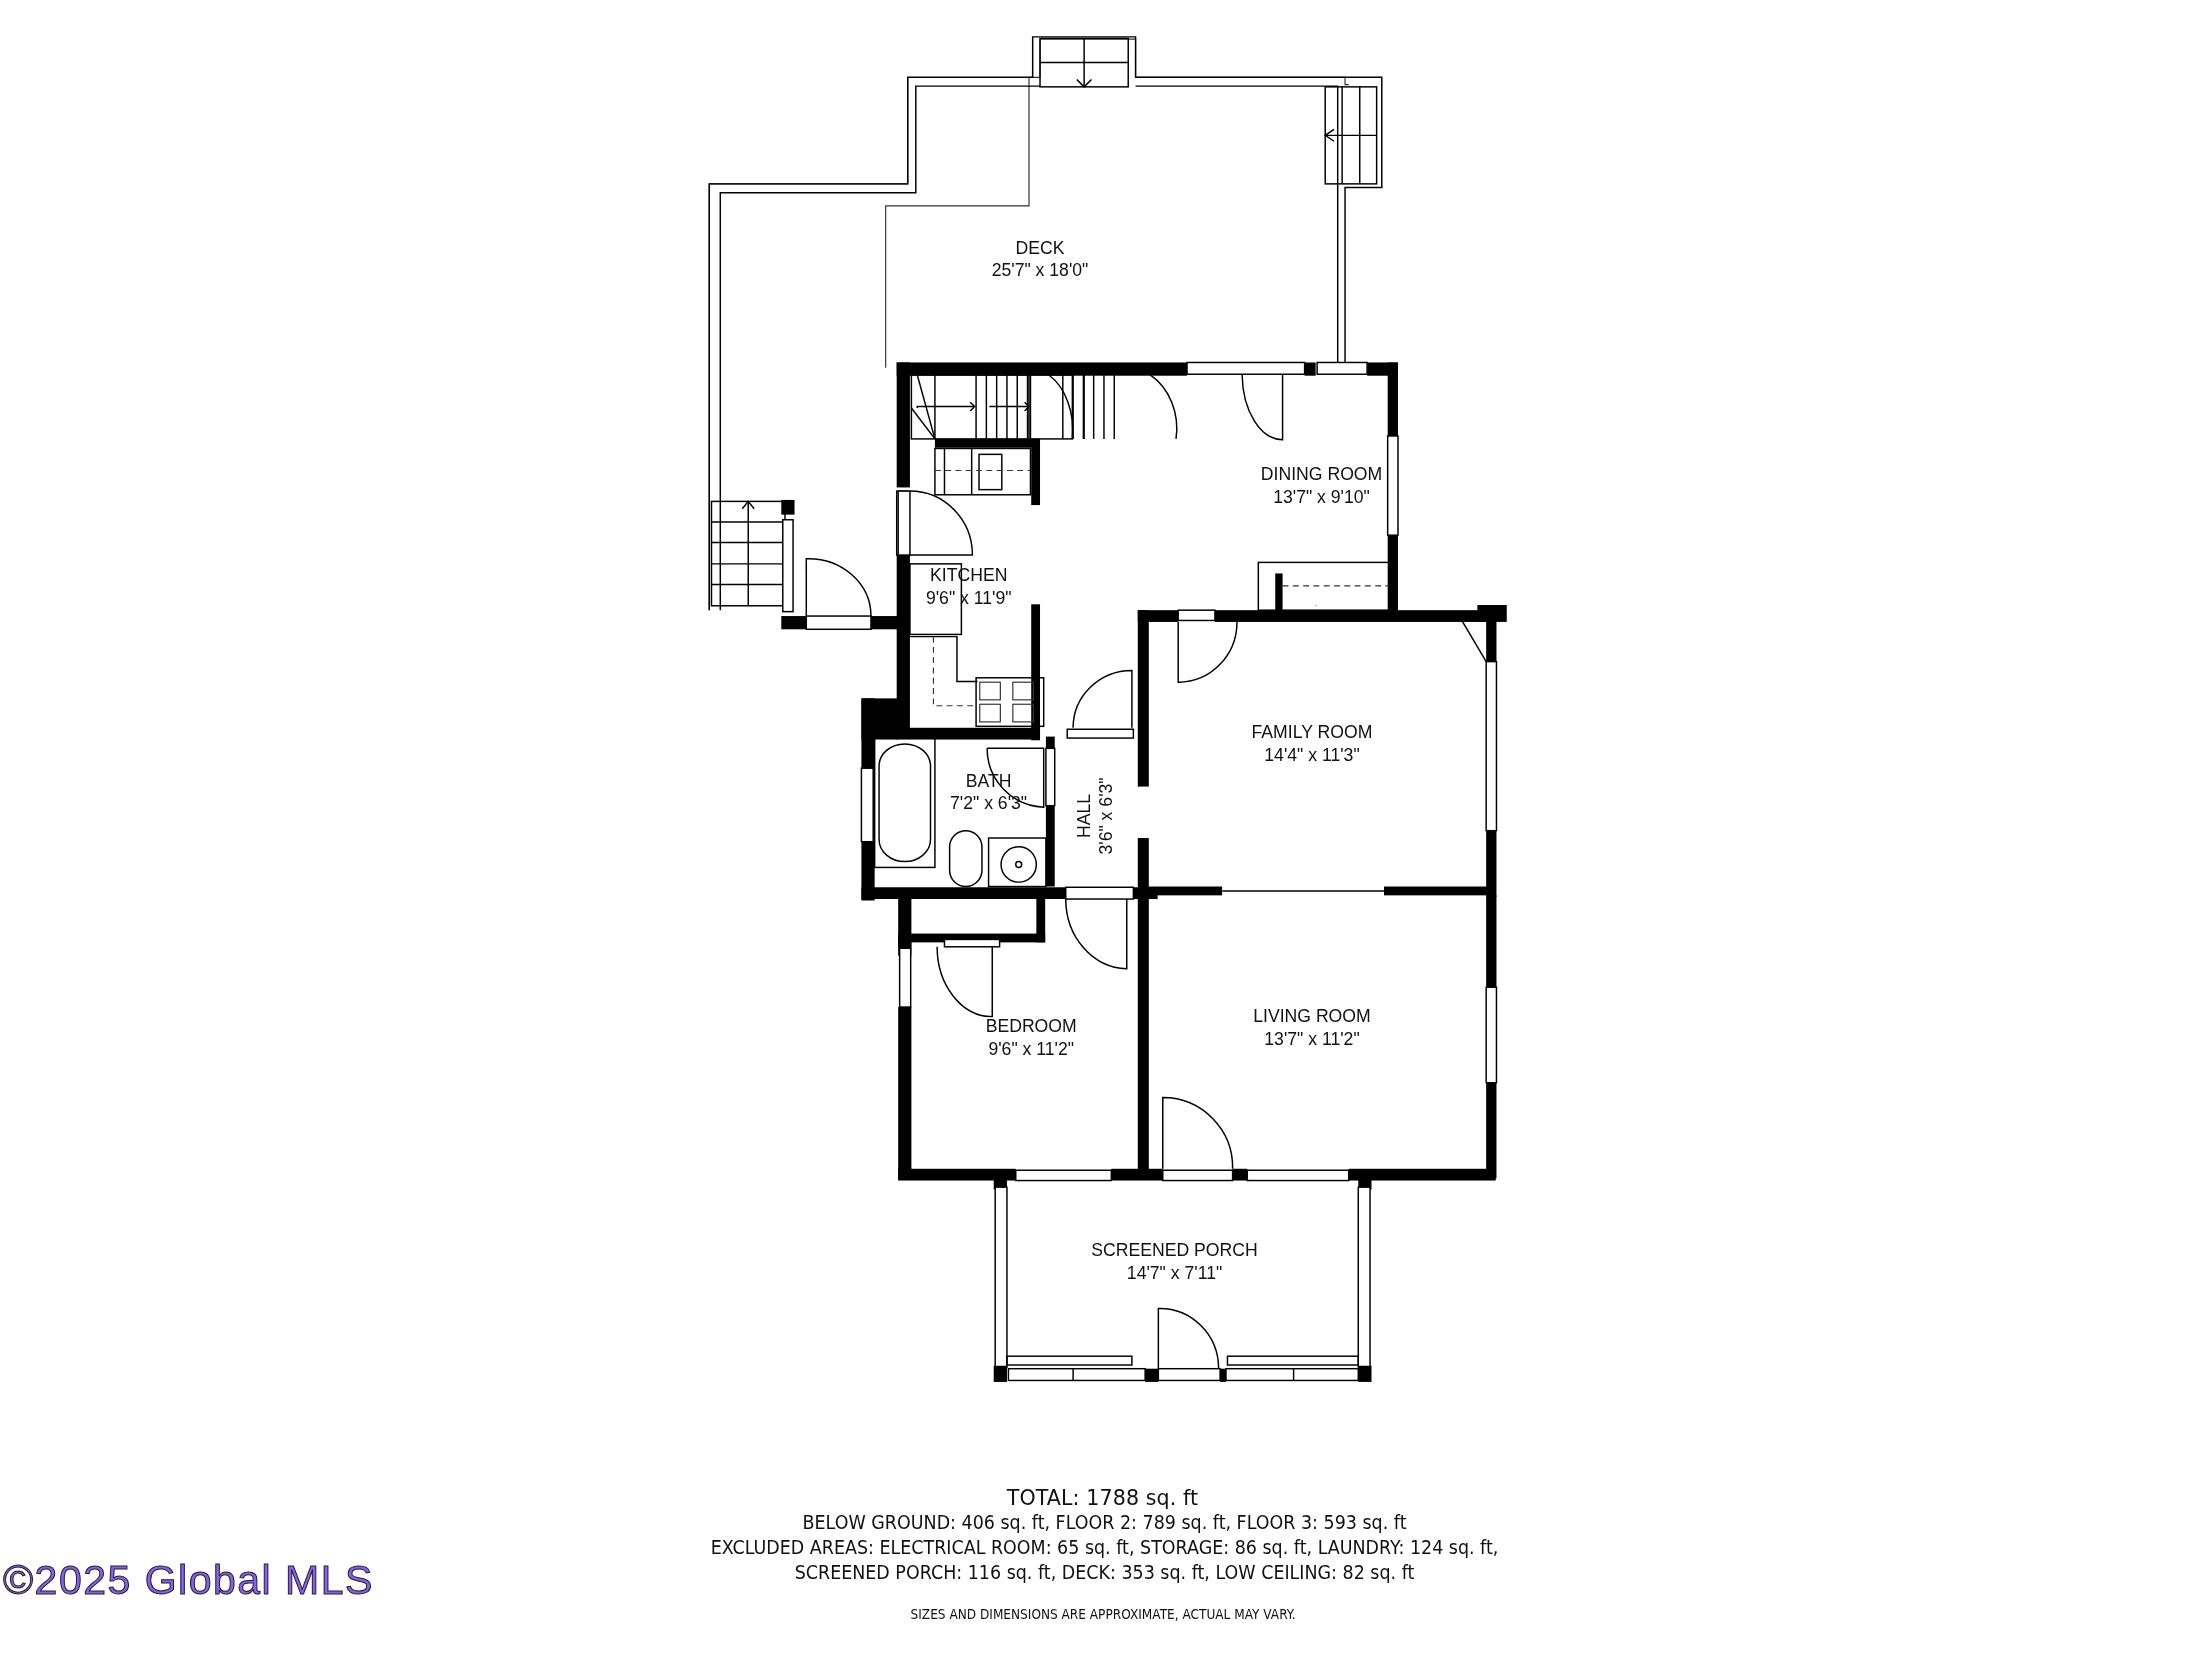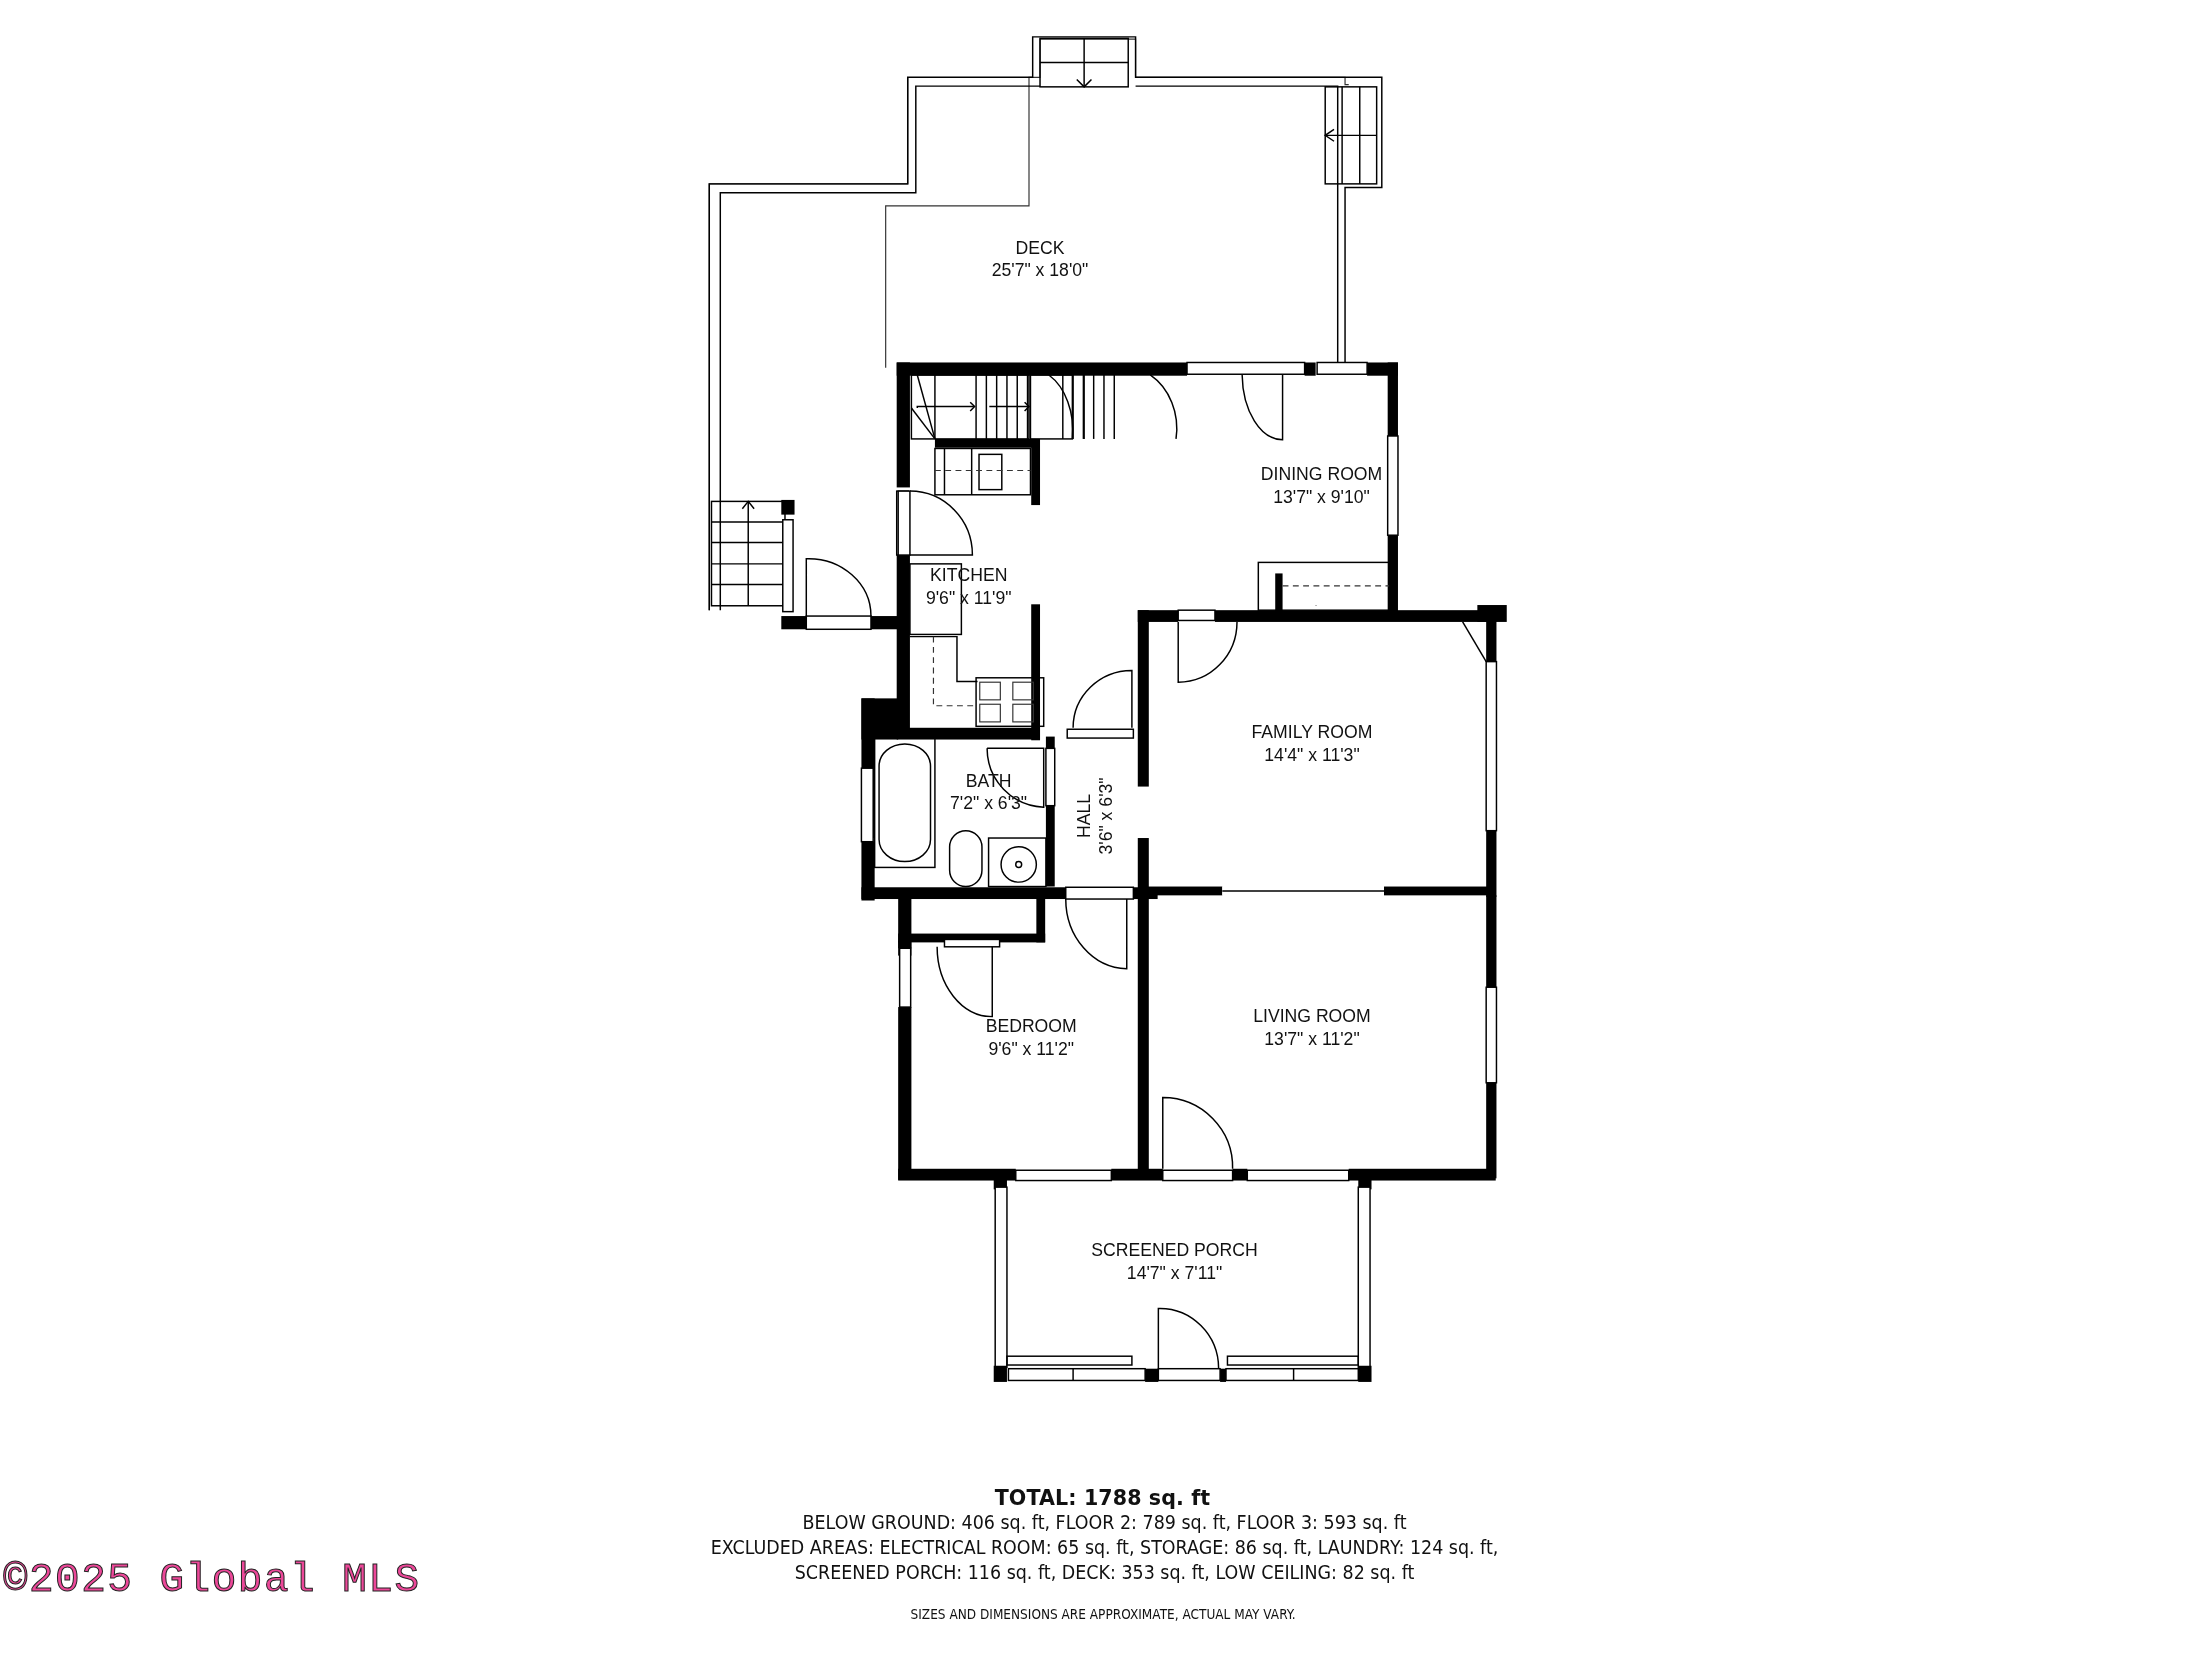--- a/index.html
+++ b/index.html
@@ -6,26 +6,26 @@
   body { width:2205px; height:1654px; position:relative; overflow:hidden; font-family:"Liberation Sans", sans-serif; }
   #plan { position:absolute; left:0; top:0; width:2205px; height:1654px; }
   .room-label { font-family:"Liberation Sans", sans-serif; font-size:24px; fill:#111; text-anchor:middle; }
   .wall { fill:#000; }
   .thin { fill:none; stroke:#000; stroke-width:2; }
   .thin-g { fill:none; stroke:#333; stroke-width:1.6; }
   .dash { fill:none; stroke:#333; stroke-width:1.6; stroke-dasharray:8 6; }
   .win { fill:#fff; stroke:#000; stroke-width:2; }
   .opening { fill:#fff; }
   .footer { position:absolute; left:0; width:2205px; text-align:center; font-family:"DejaVu Sans", sans-serif; color:#111; }
-  .f-total { top:1486px; font-size:20.6px; font-weight:bold; letter-spacing:0.1px; }
+  .f-total { top:1486px; font-size:20.6px; font-weight:normal; letter-spacing:0.1px; }
   .f-line { font-size:19px; transform:scaleX(0.92); transform-origin:1128px 0; }
   .f-l1 { top:1511px; } .f-l2 { top:1536px; } .f-l3 { top:1561px; }
   .f-note { top:1607px; font-size:13.2px; transform:scaleX(0.92); transform-origin:1110px 0; }
   .f-total { transform-origin:1128px 0; }
-  .copyright { position:absolute; left:2.9px; top:1557px; font-family:Liberation Mono, monospace; font-size:41px; color:#ec4899; -webkit-text-stroke:1px #222; letter-spacing:1.5px; }
+  .copyright { position:absolute; left:2.9px; top:1557px; font-family:Liberation Sans, sans-serif; font-size:41px; color:#8b5cf6; -webkit-text-stroke:1px #222; letter-spacing:1.5px; }
 </style>
 </head>
 <body>
 
 <svg id="plan" viewBox="0 0 3000 2250" xmlns="http://www.w3.org/2000/svg">
 
   <g>
 
     <polyline class="thin-g" points="1205,500 1205,280 1400,280 1400,105 1415,105 1415,53 1545,53 1545,105 1555,105 1555,105 1830,105 1830,115 1835,115"></polyline>
     <polyline class="thin-g" points="965,830 965,250 1235,250 1235,105"></polyline>

